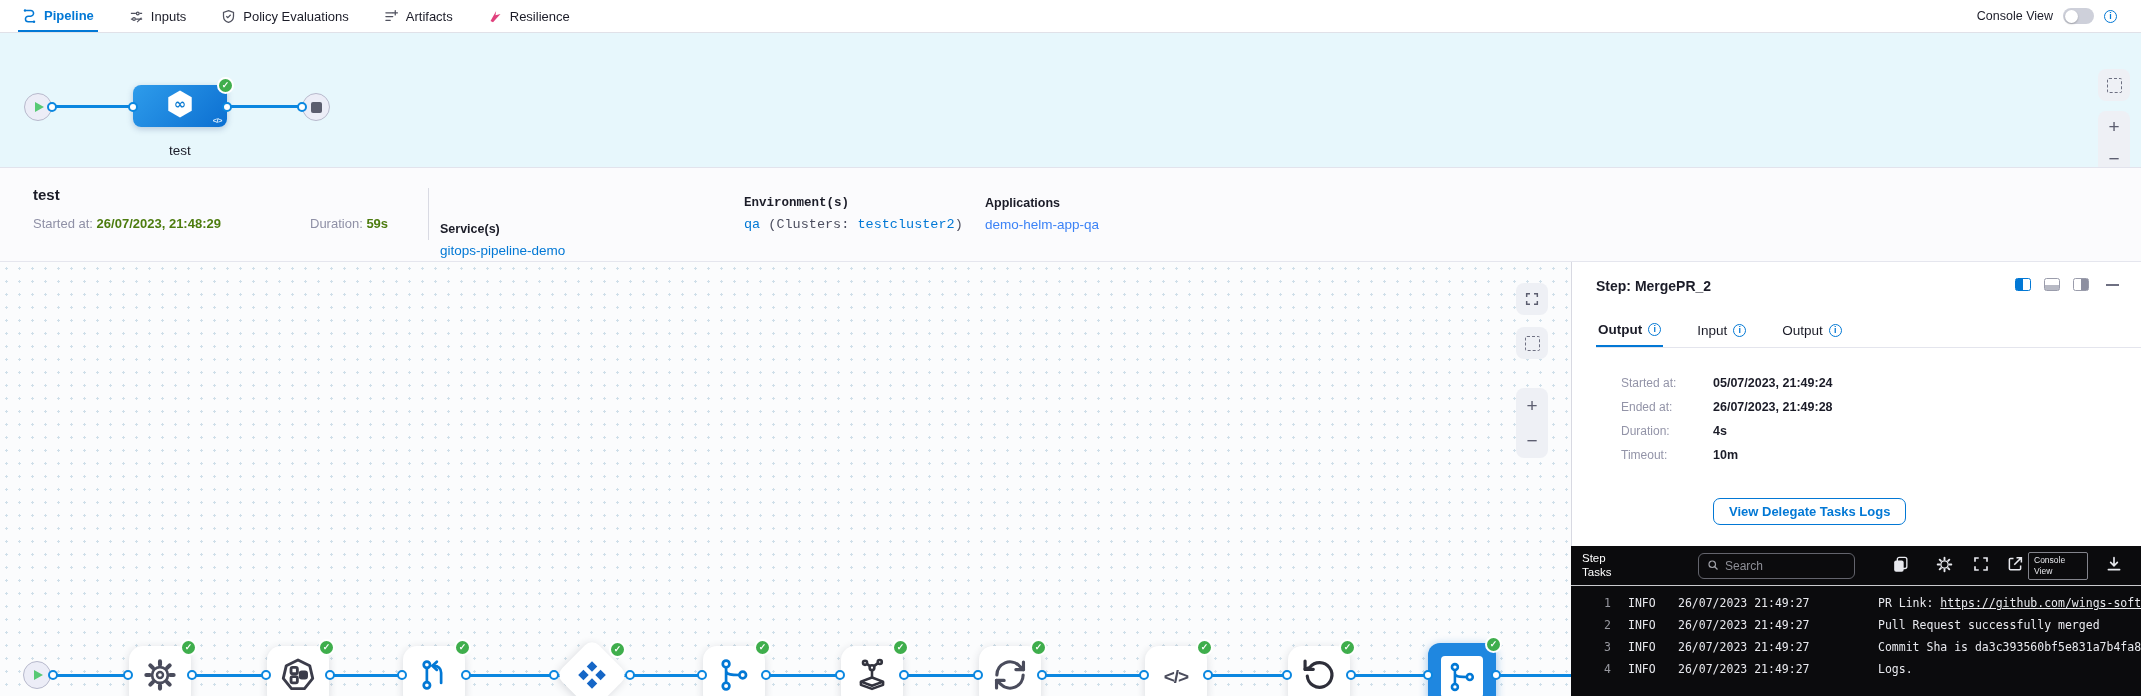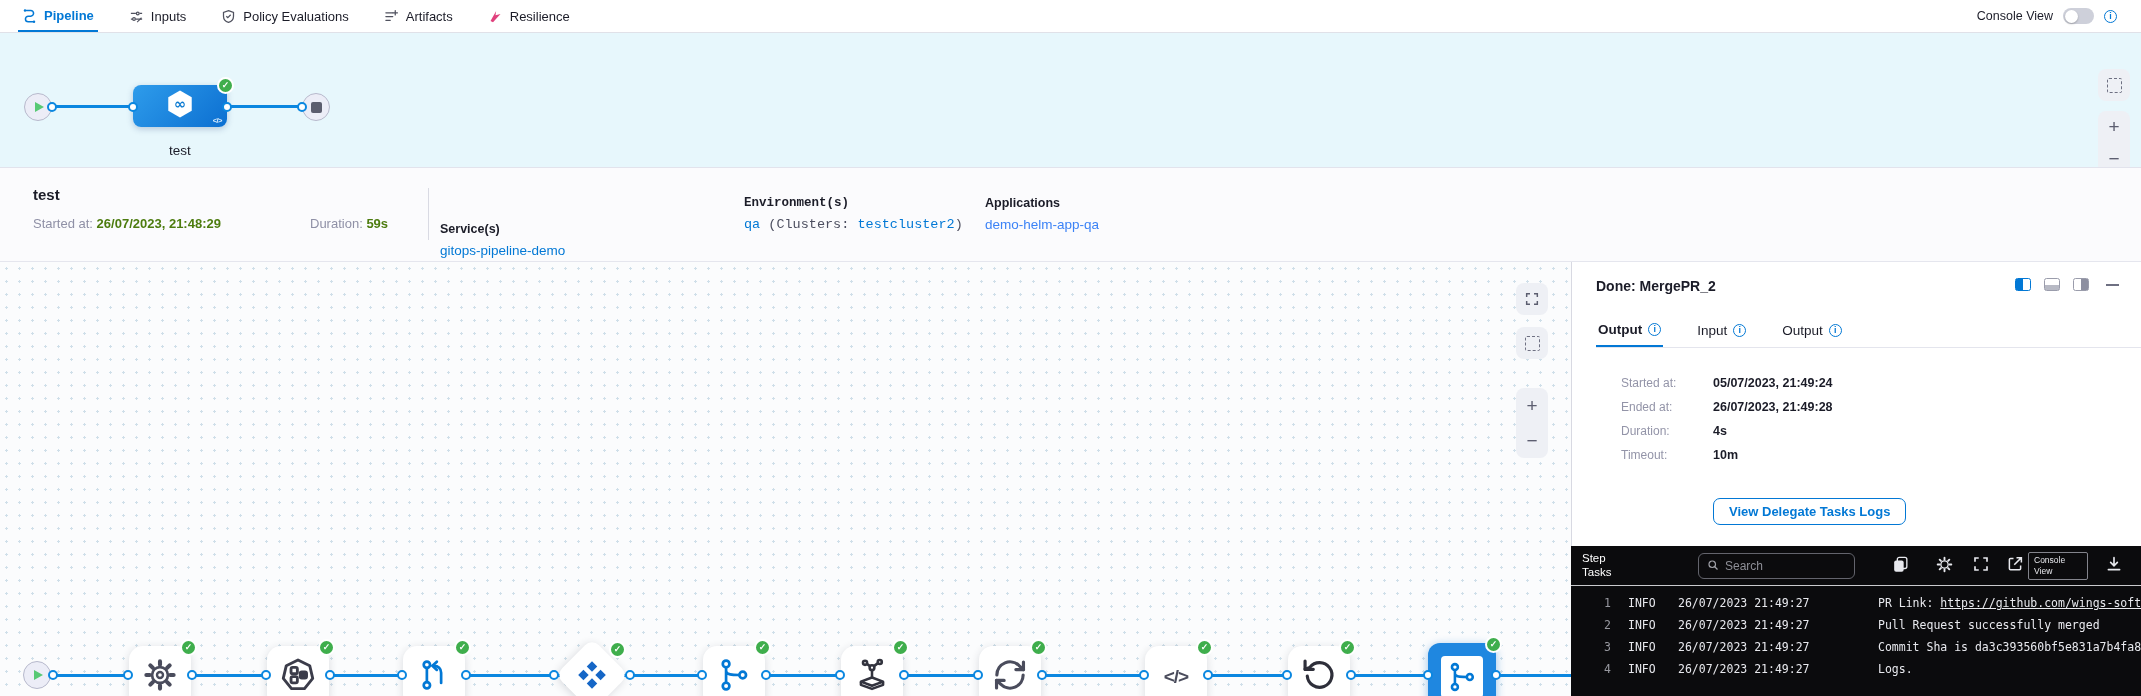--- a/index.html
+++ b/index.html
@@ -406,21 +406,21 @@
     <div class="panel-btn" style="left:1516px; top:65px;">
         <span class="dashed-sq"></span>
       </div>
     <div class="zoom-stack" style="left:1516px; top:126px; height:70px;">
       <span class="glyph-plus"></span>
       <span class="glyph-minus"></span>
     </div>
   </div>
 
   <div class="panel">
-    <div class="panel-title">Done: MergePR_2</div>
+    <div class="panel-title">Step: MergePR_2</div>
     <div class="layout-ics">
       <span class="lyt lyt-split"></span>
       <span class="lyt lyt-bottom"></span>
       <span class="lyt lyt-right"></span>
       <span class="mini"></span>
     </div>
     <div class="tabs">
       <div class="tab active">
         <span>Output</span>
           <i class="info-i"></i>

